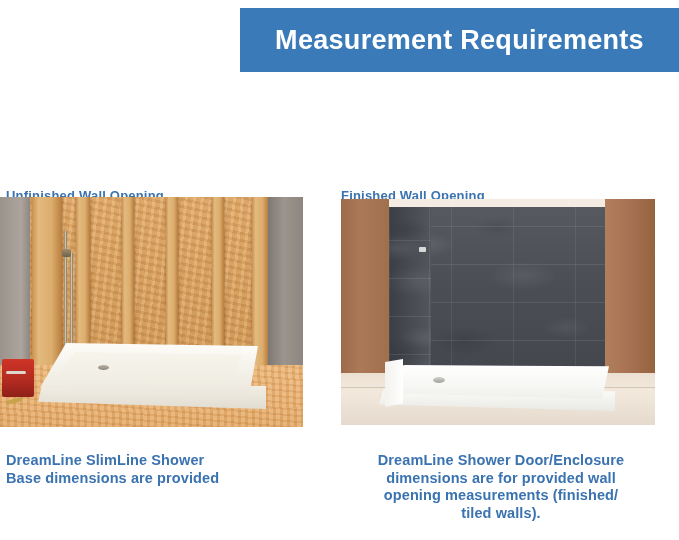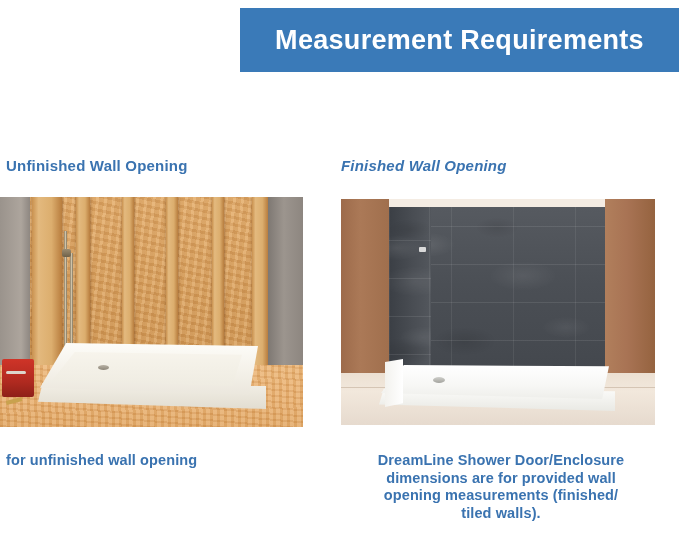--- a/index.html
+++ b/index.html
@@ -36,27 +36,28 @@
     font-weight: bold;
     letter-spacing: 0.3px;
     white-space: nowrap;
     font-family: "Liberation Sans", sans-serif;
   }
 
   
   .section-heading {
     position: absolute;
     color: #3a73b0;
-    font-size: 15px;
+    font-size: 13px;
     font-weight: bold;
     letter-spacing: 0.2px;
     white-space: nowrap;
+    margin-top: 31px;
   }
   #heading-left  { left: 6px;   top: 157px; }
-  #heading-right { left: 341px; top: 157px; font-style: italic; }
+  #heading-right { left: 341px; top: 157px; }
 
   
   .photo {
     position: absolute;
     overflow: hidden;
     background: #ffffff;
   }
   #photo-left  { left: 0px;   top: 197px; width: 303px; height: 230px; }
   #photo-right { left: 341px; top: 199px; width: 314px; height: 226px; }
 
@@ -299,21 +300,22 @@
     </div>
 
     <div class="rp-base-front"></div>
     <div class="rp-base-top"></div>
     <div class="rp-base-curb"></div>
     <div class="rp-drain"></div>
   </div>
 </div>
 
 <div class="caption" id="caption-left">
-  <span class="line">for unfinished wall opening</span>
+  <span class="line">DreamLine SlimLine Shower</span>
+  <span class="line">Base dimensions are provided</span>
 </div>
 
 <div class="caption" id="caption-right">
   <span class="line">DreamLine Shower Door/Enclosure</span>
   <span class="line">dimensions are for provided wall</span>
   <span class="line">opening measurements (finished/</span>
   <span class="line">tiled walls).</span>
 </div>
 
 </body></html>

